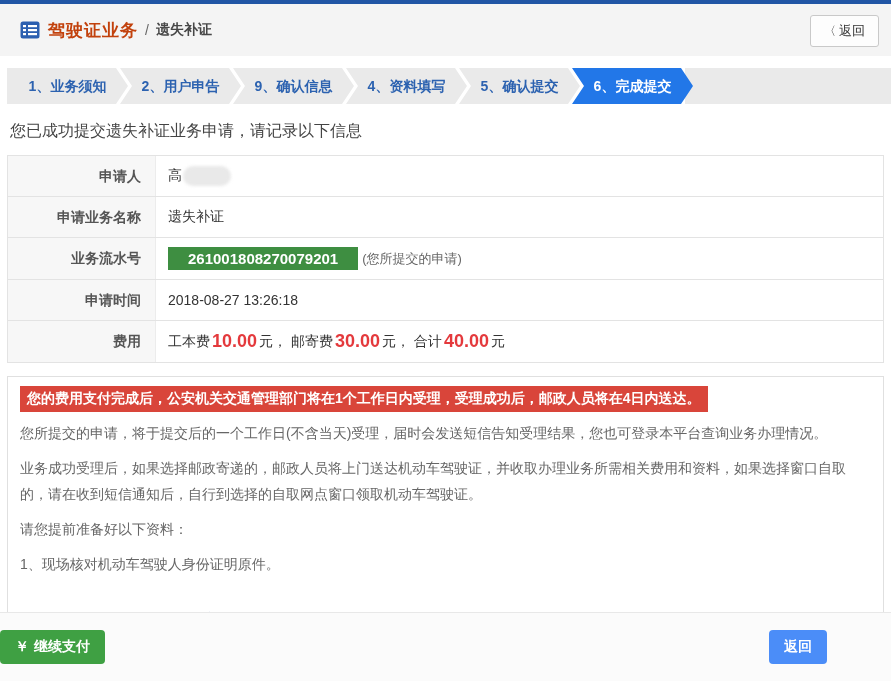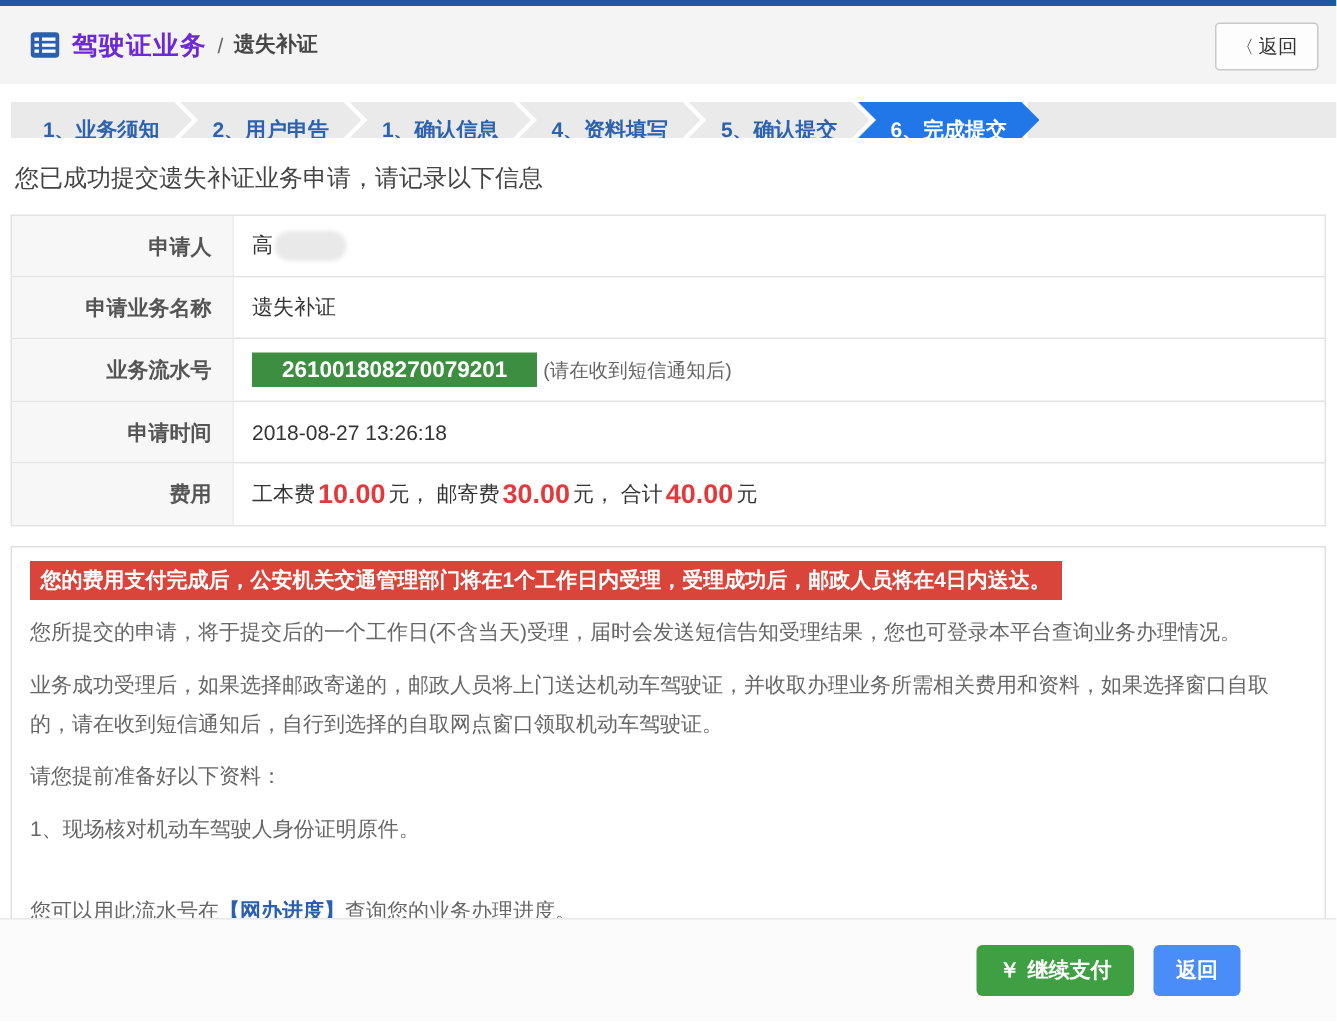--- a/index.html
+++ b/index.html
@@ -7,27 +7,27 @@
   body {
     width:891px; height:681px; background:#fff;
     font-family:"Liberation Sans", sans-serif; color:#333;
     overflow:hidden; position:relative;
   }
   
   .topbar { height:4px; background:#2156a5; }
   
   .header { height:52px; background:#f4f4f4; display:flex; align-items:center; padding:0 16px 0 20px; position:relative; }
   .hdr-icon { width:20px; height:18px; flex-shrink:0; }
-  .hdr-title { color:#6d28d9; font-size:17px; font-weight:bold; margin-left:8px; letter-spacing:1px; }
+  .hdr-title { color:#c2410c; font-size:17px; font-weight:bold; margin-left:8px; letter-spacing:1px; }
   .hdr-sep { color:#666; margin:0 7px; font-size:14px; }
   .hdr-sub { color:#474747; font-size:14px; font-weight:bold; }
   .back-btn { position:absolute; right:12px; top:11px; background:#fdfdfd; border:1px solid #c9c9c9; border-radius:3px; padding:6px 13px; font-size:13px; color:#333; cursor:pointer; font-family:inherit; }
   .back-btn .chev { font-size:12px; margin-right:3px; }
   
-  .tabs { display:flex; margin:12px 0 0 7px; height:24px; background:#fff; }
+  .tabs { display:flex; margin:12px 0 0 7px; height:36px; background:#fff; }
   .tab { position:relative; width:121px; line-height:36px; text-align:center; color:#2c62b0;
          font-weight:bold; font-size:14px; background:#eaeaea; margin-left:-8px; z-index:1;
          clip-path: polygon(0 0, calc(100% - 12px) 0, 100% 50%, calc(100% - 12px) 100%, 0 100%, 12px 50%); }
   .tab:first-child { margin-left:0; clip-path: polygon(0 0, calc(100% - 12px) 0, 100% 50%, calc(100% - 12px) 100%, 0 100%); }
   .tab.active { background:#2277e8; color:#fff; z-index:2; }
   .tab-rest { flex:1; background:#eaeaea; margin-left:-8px; z-index:0; }
   
   .success-msg { margin:17px 10px 13px 10px; font-size:16px; color:#444; }
   
   .dtable { margin:13px 7px; border:1px solid #e3e3e3; }
@@ -41,21 +41,21 @@
   .serial-note { color:#666; font-size:13px; margin-left:4px; }
   .fee-num { color:#e4393c; font-weight:bold; font-size:18px; margin:0 2px; }
   
   .notice { margin:8px 7px 0 7px; border:1px solid #e0e0e0; background:#fff; padding:9px 12px 12px 12px; }
   .alert-strip { display:inline-block; background:#d9453a; color:#fff; font-weight:bold; font-size:14px; padding:4px 7px; }
   .note-p { color:#666; font-size:14px; line-height:1.85; margin:9px 0 0 0; }
   .note-final { margin-top:30px; }
   .progress-link { color:#2b5fb0; font-weight:bold; cursor:pointer; }
   
   .footer { position:absolute; left:0; right:0; bottom:0; top:612px; background:#fbfbfb; border-top:1px solid #e8e8e8;
-            display:flex; justify-content:flex-end; align-items:center; padding-right:64px; gap:13px; }
+            display:flex; justify-content:space-between; align-items:center; padding-right:64px; gap:13px; }
   .btn { border:none; border-radius:4px; color:#fff; font-size:14px; font-weight:bold; padding:8px 15px; cursor:pointer; font-family:inherit; }
   .btn .yen { margin-right:5px; }
 </style>
 </head>
 <body>
 
 <div class="topbar"></div>
 
 <div class="header">
   <svg class="hdr-icon" viewBox="0 0 20 18">
@@ -69,21 +69,21 @@
   </svg>
   <span class="hdr-title">驾驶证业务</span>
   <span class="hdr-sep">/</span>
   <span class="hdr-sub">遗失补证</span>
   <button class="back-btn"><span class="chev">〈</span><span>返回</span></button>
 </div>
 
 <div class="tabs" id="steps-bar">
   <div class="tab">1、业务须知</div>
     <div class="tab">2、用户申告</div>
-    <div class="tab">1、确认信息</div>
+    <div class="tab">9、确认信息</div>
     <div class="tab">4、资料填写</div>
     <div class="tab">5、确认提交</div>
     <div class="tab active">6、完成提交</div>
     <div class="tab-rest"></div>
 </div>
 
 <div class="success-msg">您已成功提交遗失补证业务申请，请记录以下信息</div>
 
 <div class="dtable" id="details-table">
     <div class="trow">
@@ -96,21 +96,21 @@
     <div class="trow">
       <div class="tlabel">申请业务名称</div>
       <div class="tvalue">
         <span>遗失补证</span>
       </div>
     </div>
     <div class="trow">
       <div class="tlabel">业务流水号</div>
       <div class="tvalue">
         <span class="serial-badge">261001808270079201</span>
-        <span class="serial-note">(请在收到短信通知后)</span>
+        <span class="serial-note">(您所提交的申请)</span>
       </div>
     </div>
     <div class="trow">
       <div class="tlabel">申请时间</div>
       <div class="tvalue">
         <span>2018-08-27 13:26:18</span>
       </div>
     </div>
     <div class="trow">
       <div class="tlabel">费用</div>

